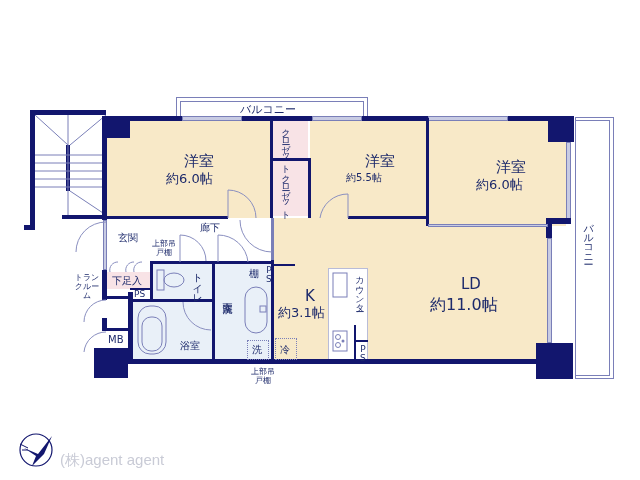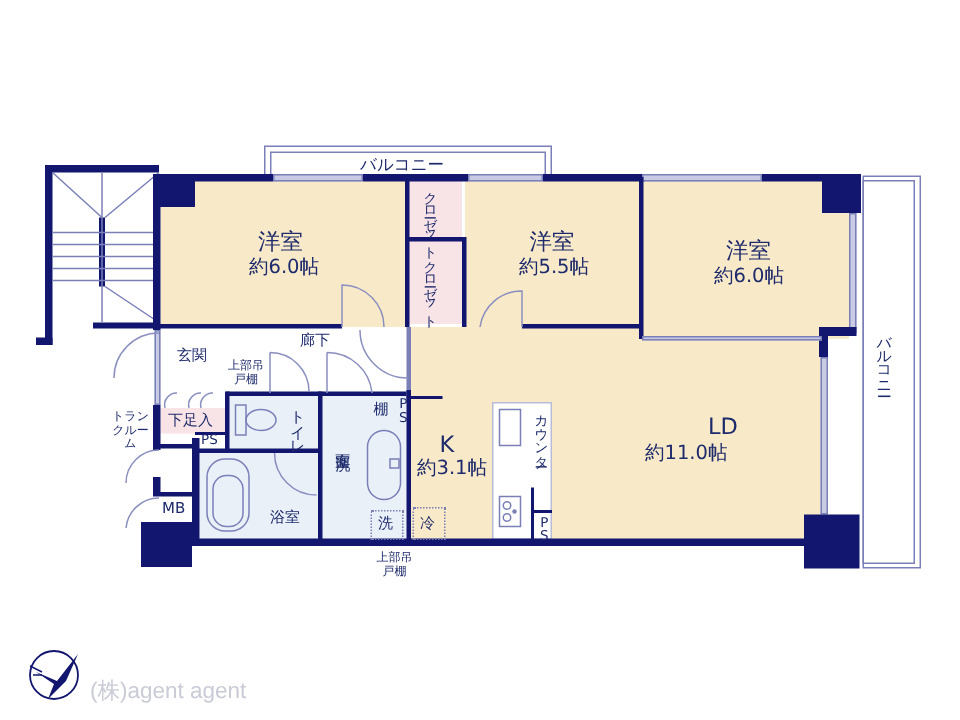--- a/index.html
+++ b/index.html
@@ -4,21 +4,21 @@
 <style>
   html,body{margin:0;padding:0;background:#ffffff;}
   body{width:640px;height:480px;position:relative;overflow:hidden;font-family:"DejaVu Sans","Liberation Sans",sans-serif;color:#1d2a6b;}
   .wall{position:absolute;background:#12166e;}
   .thin{position:absolute;background:#7a7fb8;}
   .room-yellow{position:absolute;background:#f8e9c8;}
   .room-pink{position:absolute;background:#f8e3e6;}
   .room-blue{position:absolute;background:#e9f0f8;}
   .room-white{position:absolute;background:#ffffff;}
   .lbl{position:absolute;font-size:13px;color:#1d2a6b;text-align:center;white-space:nowrap;line-height:1.1;}
-  .lbl-big{font-size:15px;}
+  .lbl-big{font-size:15px;margin-left:12px;}
   .lbl-area{font-size:11px;}
   .lbl-sm{font-size:9px;}
   .vert{writing-mode:vertical-rl;text-orientation:upright;letter-spacing:-1px;}
   .window{position:absolute;background:#c8cbe3;border:1px solid #7a7fb8;box-sizing:border-box;}
   .outline{position:absolute;border:1px solid #7a7fb8;box-sizing:border-box;}
   .logo-text{position:absolute;font-size:15px;color:#c9cbd6;font-family:"Liberation Sans",sans-serif;}
   svg{position:absolute;overflow:visible;}
 </style>
 </head>
 <body>
@@ -139,27 +139,27 @@
   <circle cx="6" cy="7" r="2.5" fill="none" stroke="#7a7fb8"></circle>
   <circle cx="6" cy="15" r="2.5" fill="none" stroke="#7a7fb8"></circle>
   <circle cx="11" cy="11" r="1.5" fill="#7a7fb8"></circle>
 </svg>
 <div class="outline" style="left:247px;top:340px;width:22px;height:20px;border-style:dotted;"></div>
 <div class="outline" style="left:275px;top:338px;width:22px;height:22px;border-style:dotted;"></div>
 
 <div class="lbl lbl-big" style="left:172px;top:153px;">洋室</div>
 <div class="lbl lbl-area" style="left:166px;top:172px;font-size:13px;">約6.0帖</div>
 <div class="lbl lbl-big" style="left:353px;top:153px;">洋室</div>
-<div class="lbl lbl-area" style="left:346px;top:172px;font-size:13px;">約5.5帖</div>
+<div class="lbl lbl-area" style="left:346px;top:172px;font-size:10px;">約5.5帖</div>
 <div class="lbl lbl-big" style="left:484px;top:159px;">洋室</div>
 <div class="lbl lbl-area" style="left:476px;top:178px;font-size:13px;">約6.0帖</div>
 <div class="lbl lbl-big" style="left:293px;top:288px;">K</div>
 <div class="lbl" style="left:278px;top:306px;font-size:13px;">約3.1帖</div>
-<div class="lbl lbl-big" style="left:472px;top:276px;">LD</div>
-<div class="lbl" style="left:430px;top:296px;font-size:13px;">約11.0帖</div>
+<div class="lbl lbl-big" style="left:449px;top:276px;">LD</div>
+<div class="lbl" style="left:430px;top:296px;font-size:16px;">約11.0帖</div>
 
 <div class="lbl vert lbl-sm" style="left:280px;top:122px;height:34px;font-size:9px;">クローゼット</div>
 <div class="lbl vert lbl-sm" style="left:280px;top:168px;height:40px;font-size:9px;">クローゼット</div>
 <div class="lbl" style="left:118px;top:232px;font-size:10px;">玄関</div>
 <div class="lbl" style="left:200px;top:222px;font-size:10px;">廊下</div>
 <div class="lbl" style="left:152px;top:240px;width:24px;white-space:normal;font-size:8px;">上部吊戸棚</div>
 <div class="lbl" style="left:112px;top:275px;font-size:10px;">下足入</div>
 <div class="lbl" style="left:72px;top:274px;width:30px;white-space:normal;font-size:8px;">トランクルーム</div>
 <div class="lbl" style="left:134px;top:290px;font-size:9px;">PS</div>
 <div class="lbl vert" style="left:263px;top:265px;font-size:9px;">PS</div>

